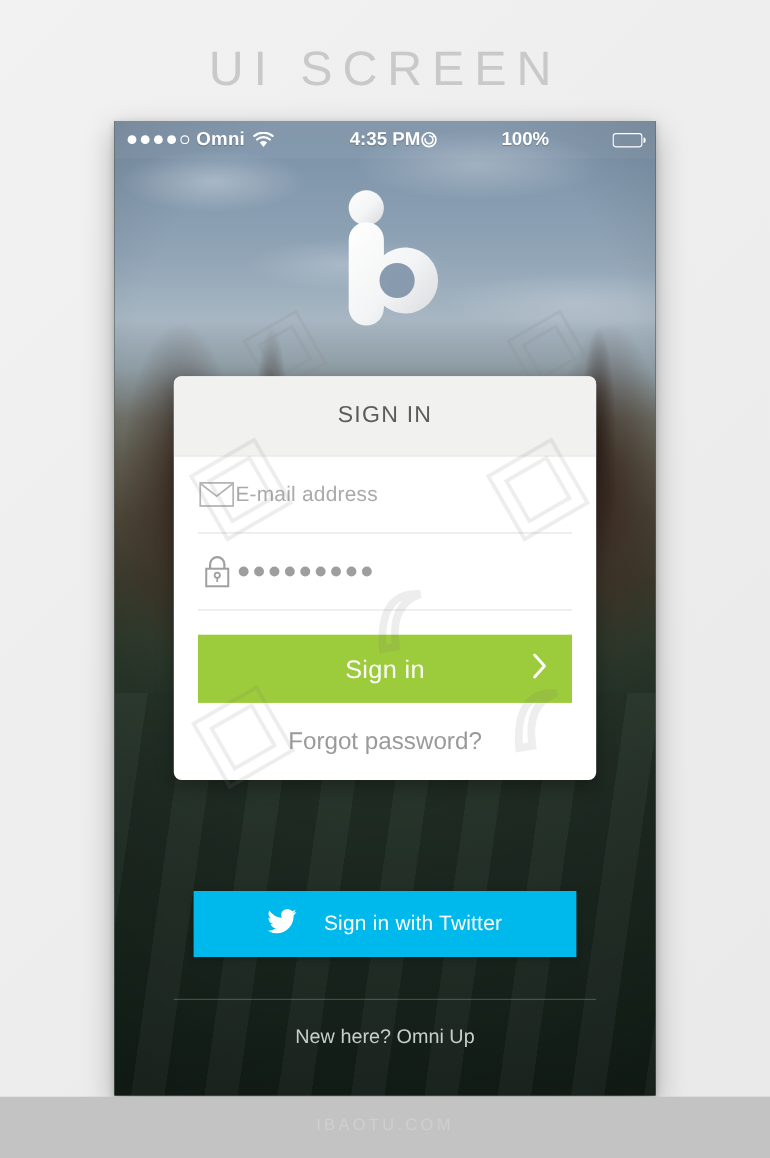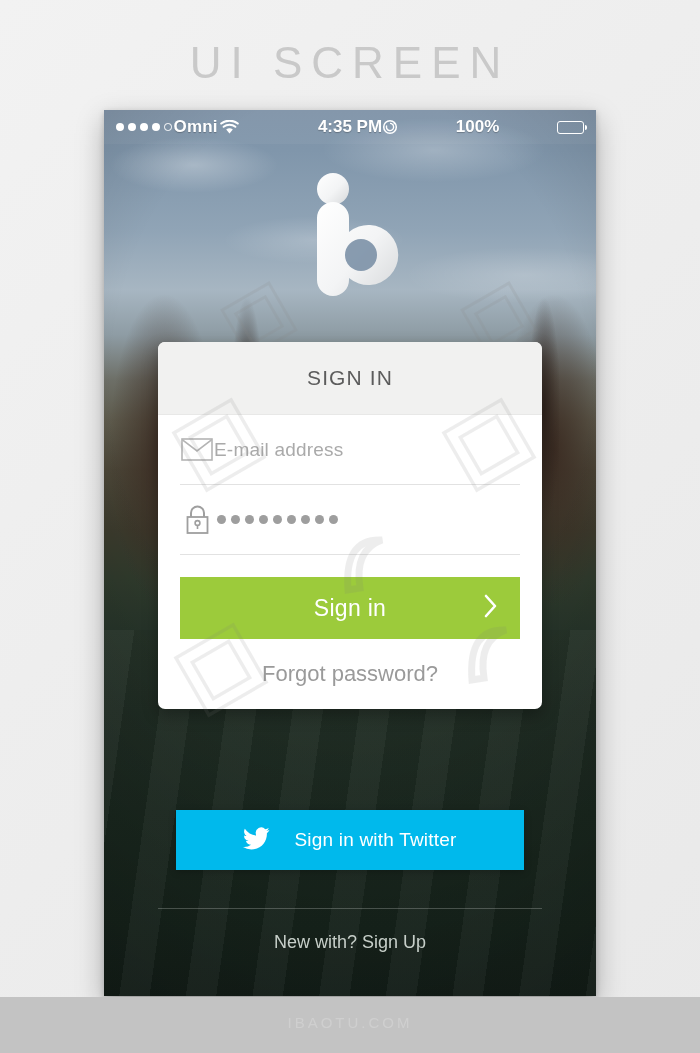--- a/index.html
+++ b/index.html
@@ -129,21 +129,21 @@
     display: flex;
     align-items: center;
     color: #ffffff;
     font-size: 17px;
     font-weight: bold;
     padding: 0 12px;
     box-sizing: border-box;
     background: rgba(255,255,255,0.04);
     text-shadow: 0 1px 1px rgba(0,0,0,0.25);
   }
-  .sb-left { display: flex; align-items: center; gap: 2px; flex: 1; }
+  .sb-left { display: flex; align-items: center; gap: 7px; flex: 1; }
   .sb-center { flex: 0 0 auto; }
   .sb-right { display: flex; align-items: center; gap: 7px; flex: 1; justify-content: space-between; }
   .dots { display: flex; gap: 4px; align-items: center; }
   .dot { width: 8px; height: 8px; border-radius: 50%; background: #fff; }
   .dot.hollow { background: transparent; border: 1.4px solid #fff; width: 5.5px; height: 5.5px; }
   .carrier { font-size: 17px; font-weight: bold; letter-spacing: .2px; }
   .battery {
     width: 27px; height: 13px;
     border: 1.6px solid #fff;
     border-radius: 3px;
@@ -408,21 +408,21 @@
   <div class="twitter-btn">
     <span>
       <svg width="27" height="23" viewBox="0 0 27 23">
         <path d="M26.5 3.1 c-1 .45 -2.05 .75 -3.15 .88 a5.5 5.5 0 0 0 2.4 -3.03 c-1.05 .63 -2.22 1.08 -3.46 1.33 A5.46 5.46 0 0 0 12.9 7.25 c0 .43 .05 .85 .14 1.25 A15.5 15.5 0 0 1 1.85 1.8 a5.45 5.45 0 0 0 1.69 7.28 c-.89 -.03 -1.73 -.27 -2.47 -.68 v.07 a5.46 5.46 0 0 0 4.38 5.35 c-.46 .12 -.94 .19 -1.44 .19 -.35 0 -.69 -.04 -1.03 -.1 a5.47 5.47 0 0 0 5.1 3.79 A10.96 10.96 0 0 1 0 19.97 a15.45 15.45 0 0 0 8.37 2.45 c10.05 0 15.54 -8.32 15.54 -15.54 l-.02 -.71 A11.1 11.1 0 0 0 26.5 3.1 Z" fill="#ffffff"></path>
       </svg>
     </span>
     <span class="twitter-label">Sign in with Twitter</span>
   </div>
 
   <div class="divider"></div>
-  <div class="signup">New with? Sign Up</div>
+  <div class="signup">New here? Omni Up</div>
 
   <svg class="wm-tile" style="left:60px;top:280px;opacity:.13" width="110" height="110" viewBox="0 0 110 110">
     <g transform="rotate(-30 55 55)" fill="none" stroke="#7d7d7d" stroke-width="3.5">
       <rect x="22" y="22" width="66" height="66"></rect>
       <rect x="34" y="34" width="42" height="42"></rect>
     </g>
   </svg>
   <svg class="wm-tile" style="left:330px;top:280px;opacity:.13" width="110" height="110" viewBox="0 0 110 110">
     <g transform="rotate(-30 55 55)" fill="none" stroke="#7d7d7d" stroke-width="3.5">
       <rect x="22" y="22" width="66" height="66"></rect>

